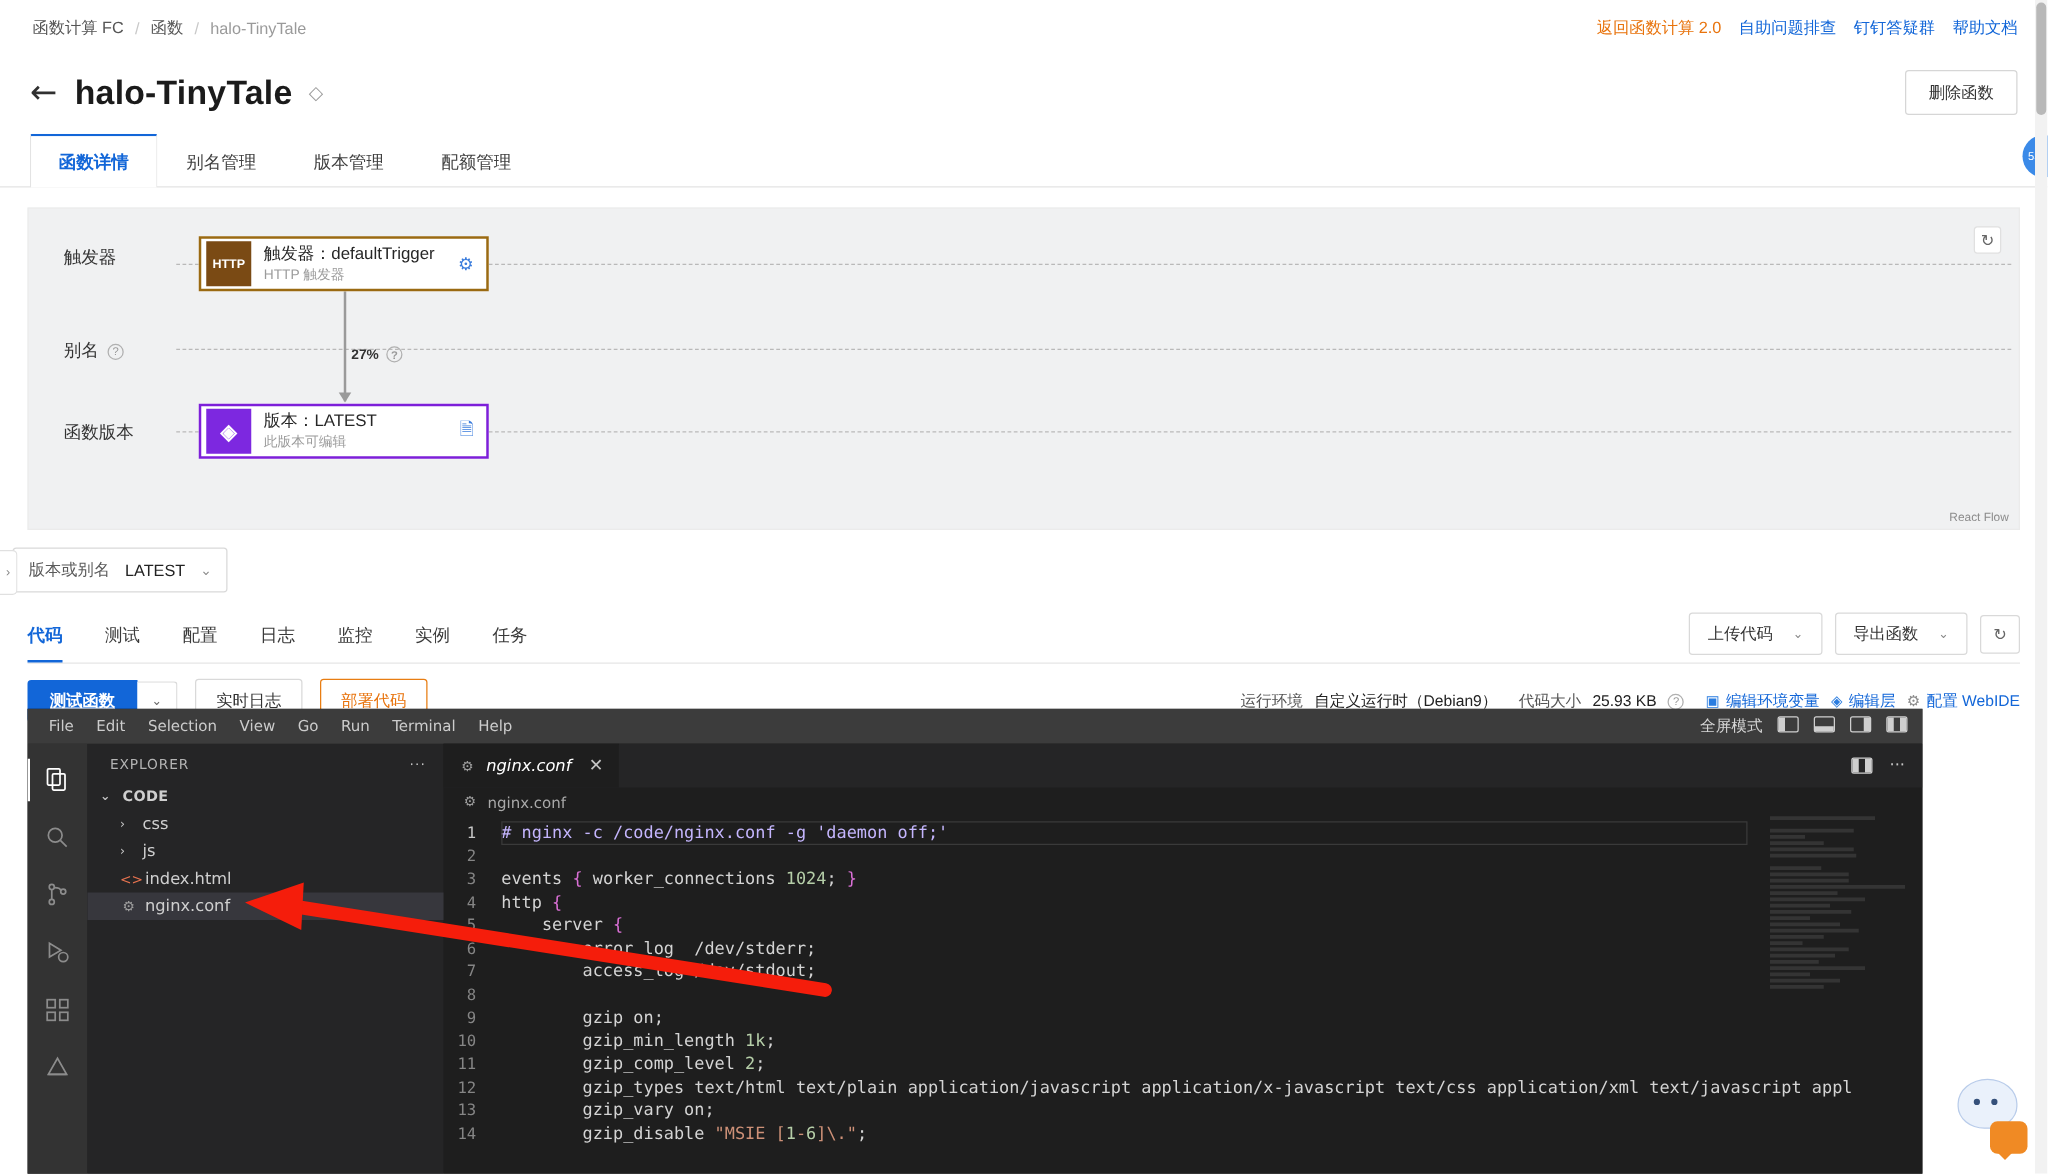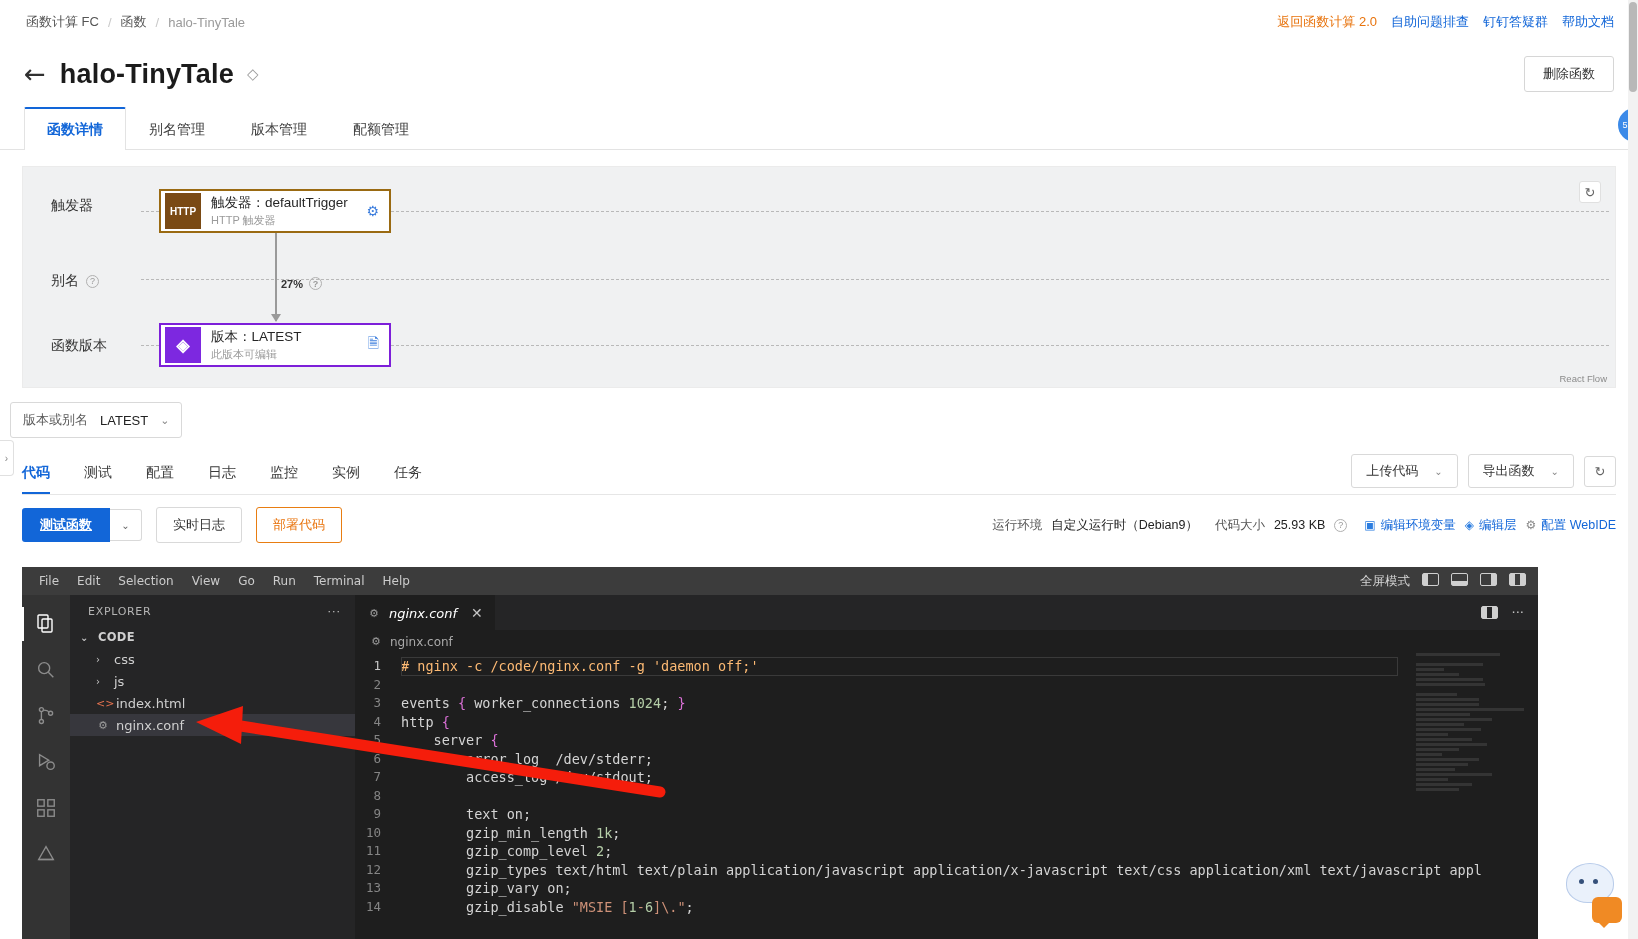--- a/index.html
+++ b/index.html
@@ -76,21 +76,21 @@
     width:34px; height:34px; border-radius:50%;
     background:#3b8ae8; color:#fff; font-size:9px;
     display:flex; align-items:center; justify-content:center;
     z-index:40; cursor:pointer;
   }
 
   
   .flow-panel {
     margin: 16px 22px 0 22px;
     background:#f0f1f2;
-    height: 222px;
+    height: 258px;
     position:relative;
     border:1px solid #ebebeb;
   }
   .flow-row-label {
     position:absolute; left:28px;
     font-size:14px; color:#333;
     display:flex; align-items:center; gap:7px;
   }
   .qmark {
     display:inline-flex; align-items:center; justify-content:center;
@@ -318,21 +318,21 @@
     font-size:13.5px; line-height:18.5px;
     padding-top:4px;
   }
   .cline { display:flex; height:18.5px; }
   .lnum {
     width:46px; flex:0 0 46px; text-align:right; padding-right:20px;
     color:#858585; font-size:12.5px;
   }
   .cline.cur .lnum { color:#c6c6c6; }
   .ctext { white-space:pre; color:#d4d4d4; }
-  .c-com { color:#fdba74; }
+  .c-com { color:#c4b5fd; }
   .c-num { color:#b5cea8; }
   .c-br  { color:#da70d6; }
   .c-str { color:#ce9178; }
   .cur-line-box {
     position:absolute; left:46px; right:140px; top:62px; height:19px;
     border:1px solid #3a3a3a; pointer-events:none;
   }
   .minimap {
     position:absolute; right:14px; top:58px; width:108px; bottom:0;
     opacity:.5;
@@ -648,21 +648,21 @@
           <div class="cline">
             <span class="lnum">7</span>
             <span class="ctext">        access_log /dev/stdout;</span>
           </div>
           <div class="cline">
             <span class="lnum">8</span>
             <span class="ctext"></span>
           </div>
           <div class="cline">
             <span class="lnum">9</span>
-            <span class="ctext">        text on;</span>
+            <span class="ctext">        gzip on;</span>
           </div>
           <div class="cline">
             <span class="lnum">10</span>
             <span class="ctext">        gzip_min_length <span class="c-num">1k</span>;</span>
           </div>
           <div class="cline">
             <span class="lnum">11</span>
             <span class="ctext">        gzip_comp_level <span class="c-num">2</span>;</span>
           </div>
           <div class="cline">

